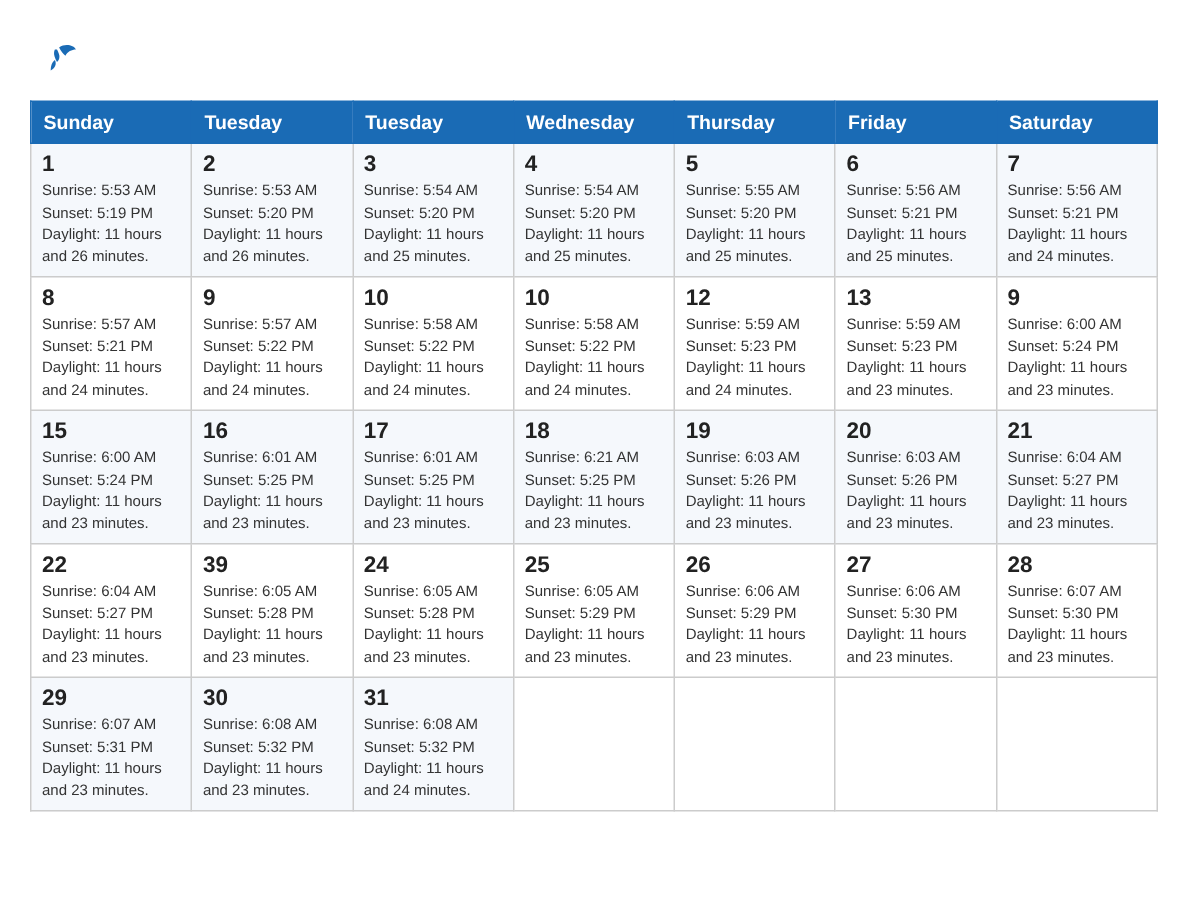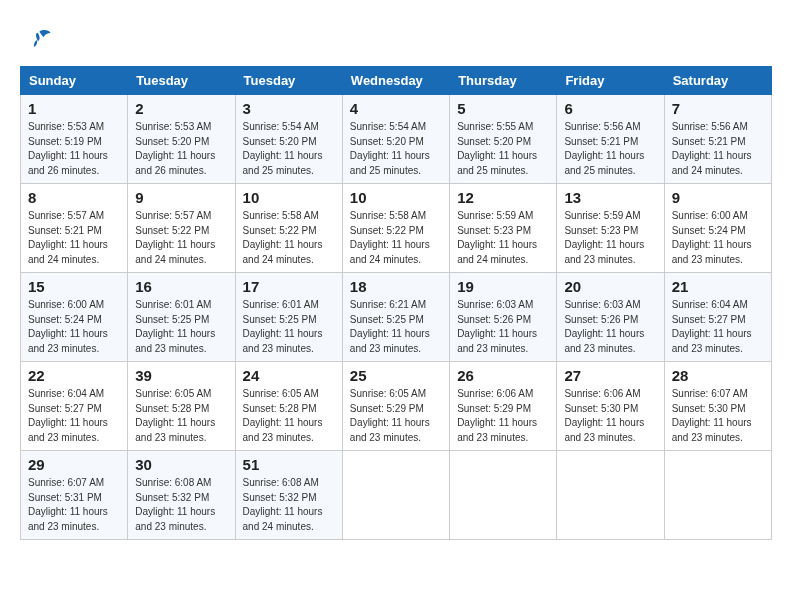--- a/index.html
+++ b/index.html
@@ -335,21 +335,21 @@
 and 23 minutes.</div>
         </td>
         <td>
           <span class="day-num">30</span>
           <div class="day-info" style="white-space: pre-line;">Sunrise: 6:08 AM
 Sunset: 5:32 PM
 Daylight: 11 hours
 and 23 minutes.</div>
         </td>
         <td>
-          <span class="day-num">51</span>
+          <span class="day-num">31</span>
           <div class="day-info" style="white-space: pre-line;">Sunrise: 6:08 AM
 Sunset: 5:32 PM
 Daylight: 11 hours
 and 24 minutes.</div>
         </td>
         <td class="empty-cell"></td>
         <td class="empty-cell"></td>
         <td class="empty-cell"></td>
         <td class="empty-cell"></td>
       </tr>

